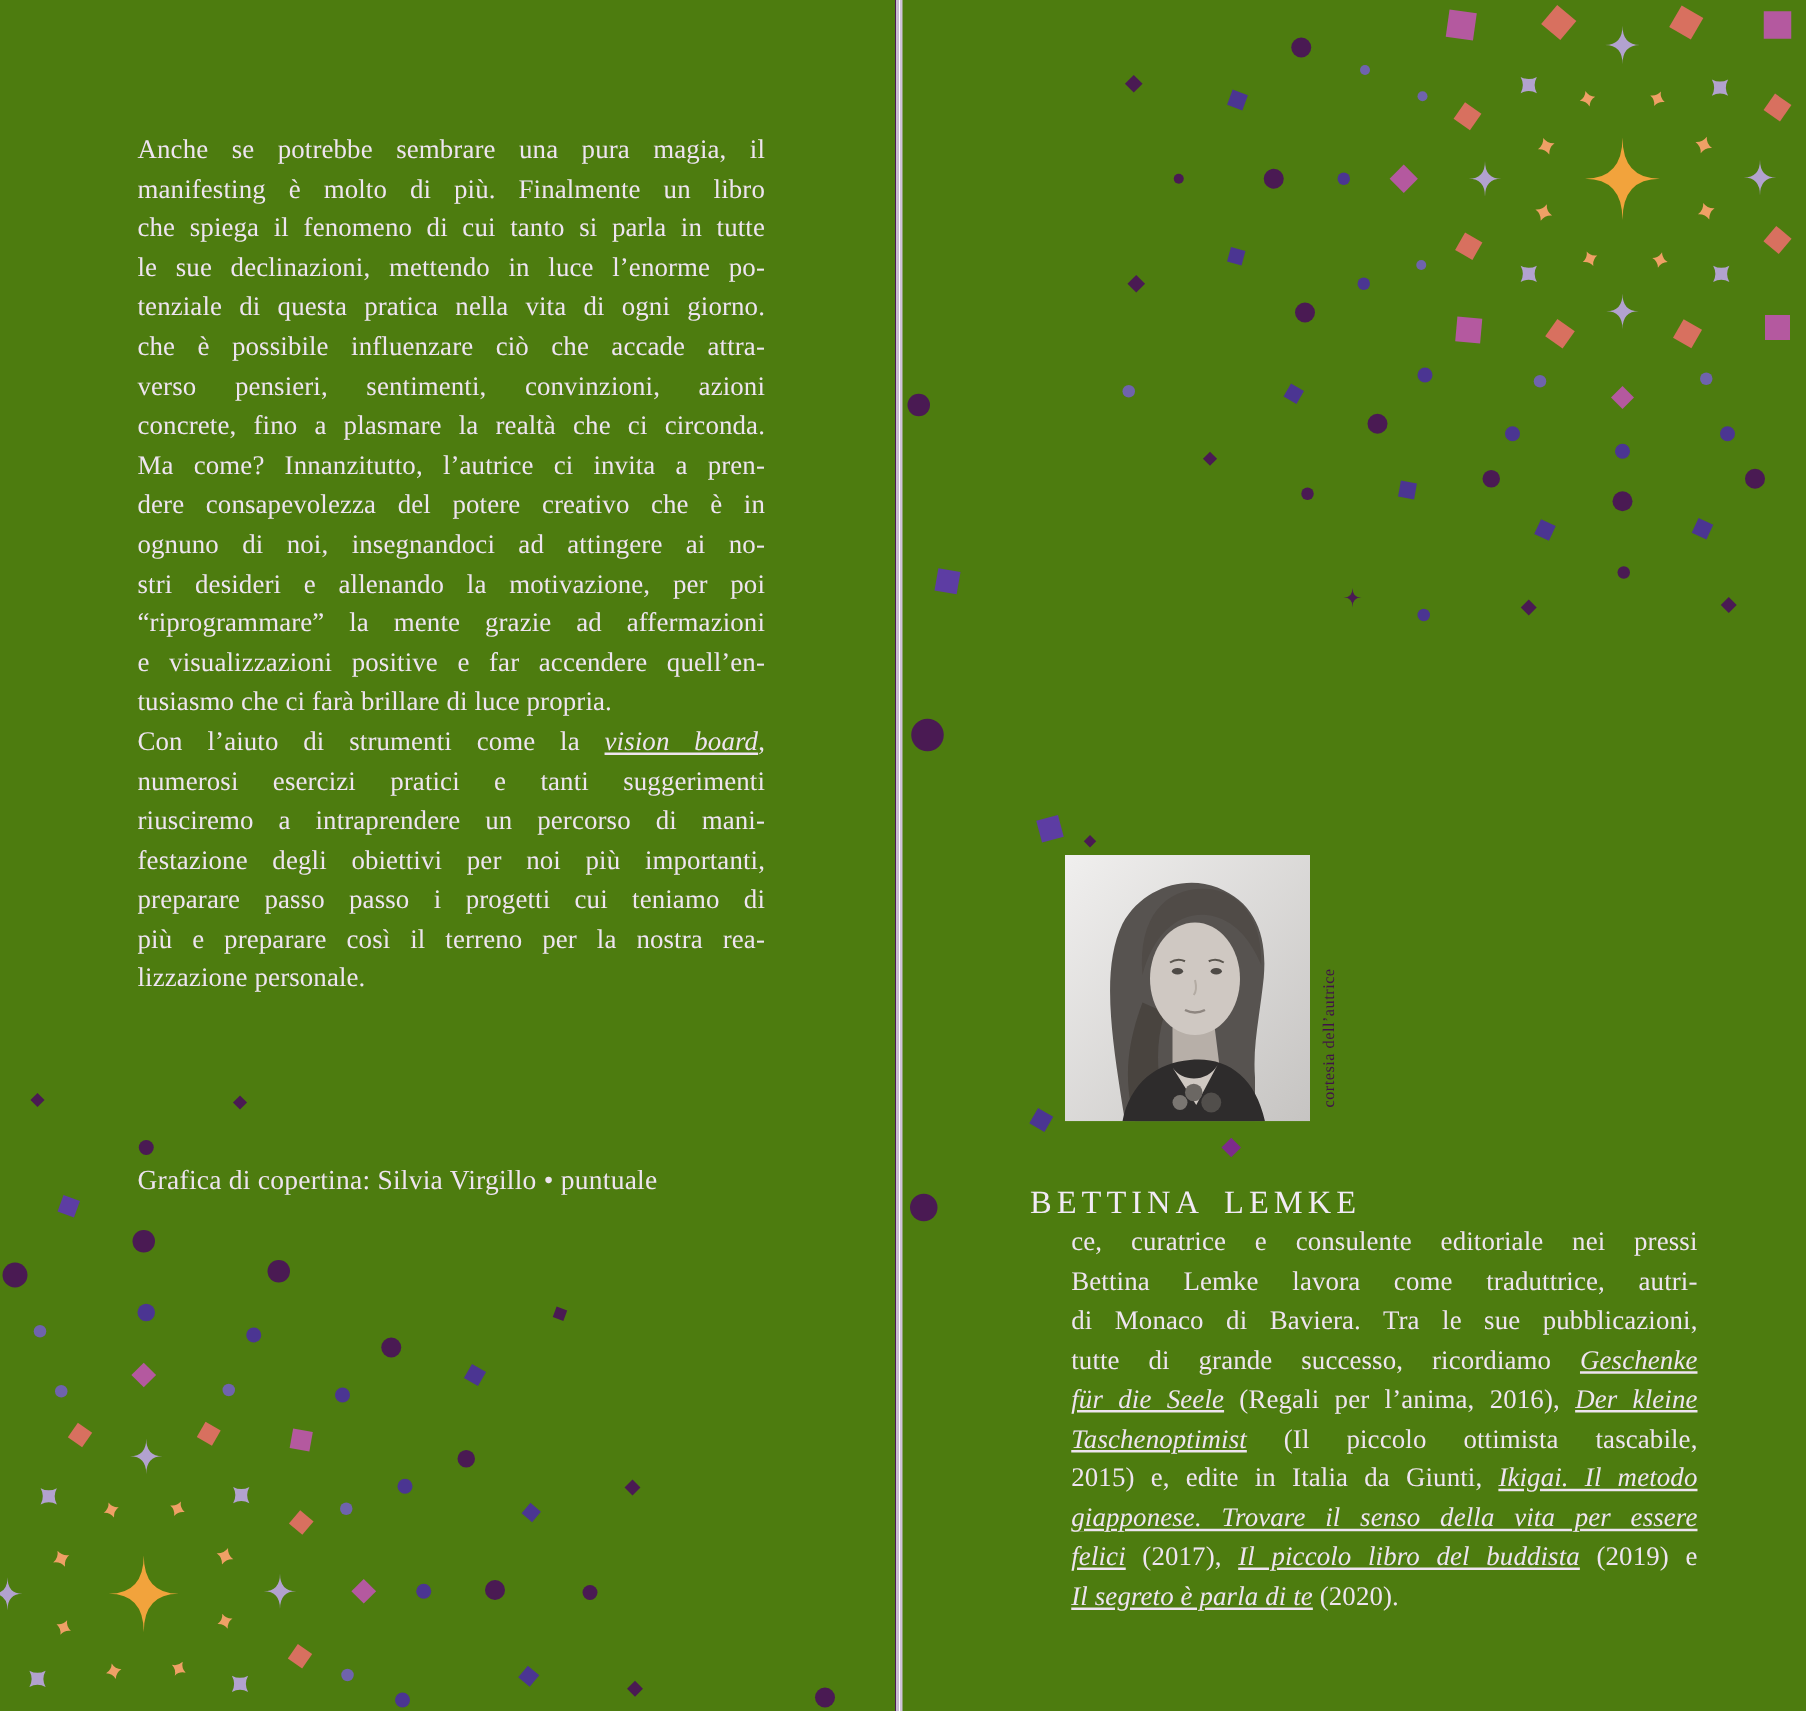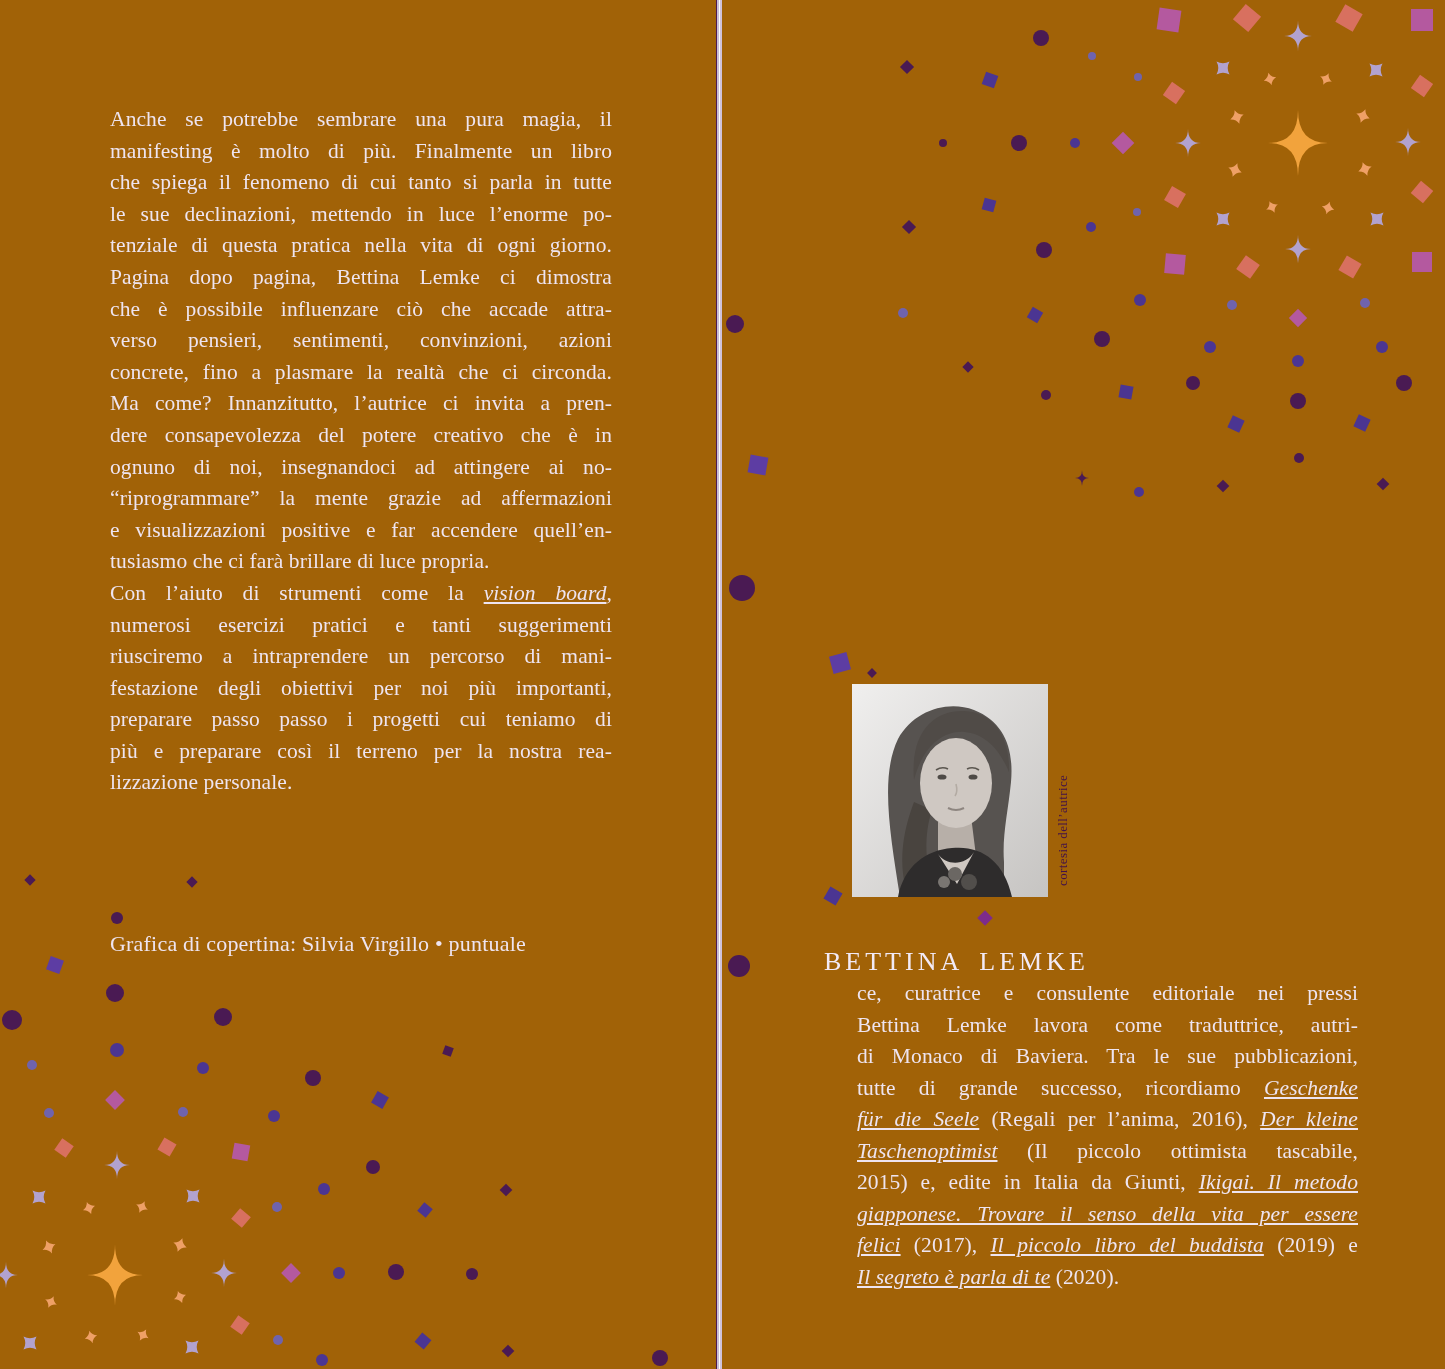--- a/index.html
+++ b/index.html
@@ -1,18 +1,18 @@
 <!DOCTYPE html>
 <html><head>
 <meta charset="utf-8">
 <style>
   html,body{margin:0;padding:0;background:#2a102a;}
   .canvas{
     position:relative;width:1445px;height:1369px;overflow:hidden;
-    background:#a16207;
+    background:#4d7c0f;
     font-family:"Liberation Serif","DejaVu Serif",serif;
     color:#eee4f0;
   }
   #deco{position:absolute;left:0;top:0;width:1445px;height:1369px;pointer-events:none;}
   .spine{
     position:absolute;left:716px;top:0;width:6px;height:1369px;
     background:linear-gradient(to right,#4d1b52 0 1px,#c9bcd4 1px 3px,#ffffff 3px 4px,#cfc2da 4px 6px);
   }
   .flap-text{
     position:absolute;left:110px;top:104px;width:502px;
@@ -179,27 +179,27 @@
     </svg>
 
   <div class="spine"></div>
 
   <div class="flap-text">
       <div class="tline">Anche se potrebbe sembrare una pura magia, il</div>
       <div class="tline">manifesting è molto di più. Finalmente un libro</div>
       <div class="tline">che spiega il fenomeno di cui tanto si parla in tutte</div>
       <div class="tline">le sue declinazioni, mettendo in luce l’enorme po-</div>
       <div class="tline">tenziale di questa pratica nella vita di ogni giorno.</div>
-      <div class="tline">Pagina dopo pagina, Bettina Lemke ci dimostra</div>
       <div class="tline">che è possibile influenzare ciò che accade attra-</div>
       <div class="tline">verso pensieri, sentimenti, convinzioni, azioni</div>
       <div class="tline">concrete, fino a plasmare la realtà che ci circonda.</div>
       <div class="tline">Ma come? Innanzitutto, l’autrice ci invita a pren-</div>
       <div class="tline">dere consapevolezza del potere creativo che è in</div>
       <div class="tline">ognuno di noi, insegnandoci ad attingere ai no-</div>
+      <div class="tline">stri desideri e allenando la motivazione, per poi</div>
       <div class="tline">“riprogrammare” la mente grazie ad affermazioni</div>
       <div class="tline">e visualizzazioni positive e far accendere quell’en-</div>
       <div class="tline tline-end">tusiasmo che ci farà brillare di luce propria.</div>
       <div class="tline">Con l’aiuto di strumenti come la <i>vision board</i>,</div>
       <div class="tline">numerosi esercizi pratici e tanti suggerimenti</div>
       <div class="tline">riusciremo a intraprendere un percorso di mani-</div>
       <div class="tline">festazione degli obiettivi per noi più importanti,</div>
       <div class="tline">preparare passo passo i progetti cui teniamo di</div>
       <div class="tline">più e preparare così il terreno per la nostra rea-</div>
       <div class="tline tline-end">lizzazione personale.</div>

